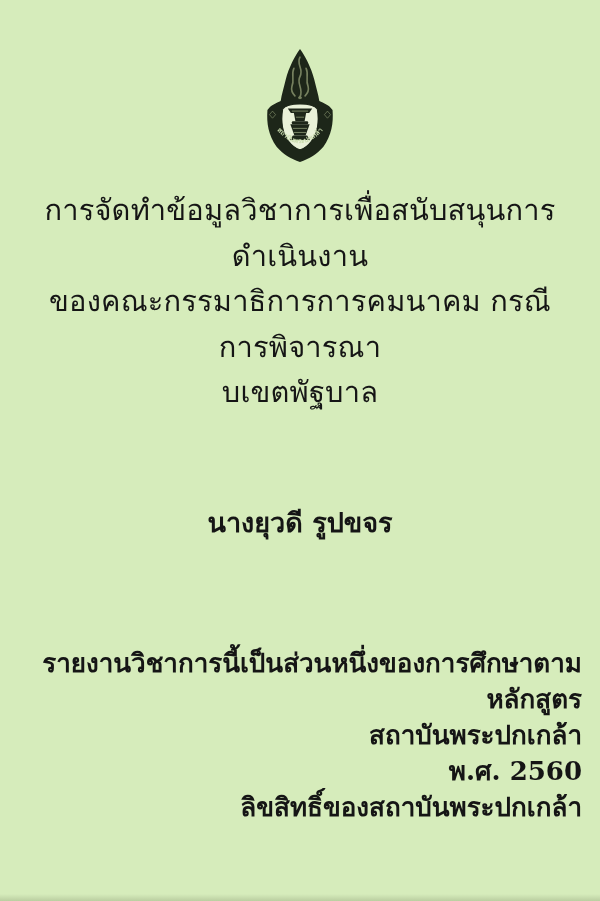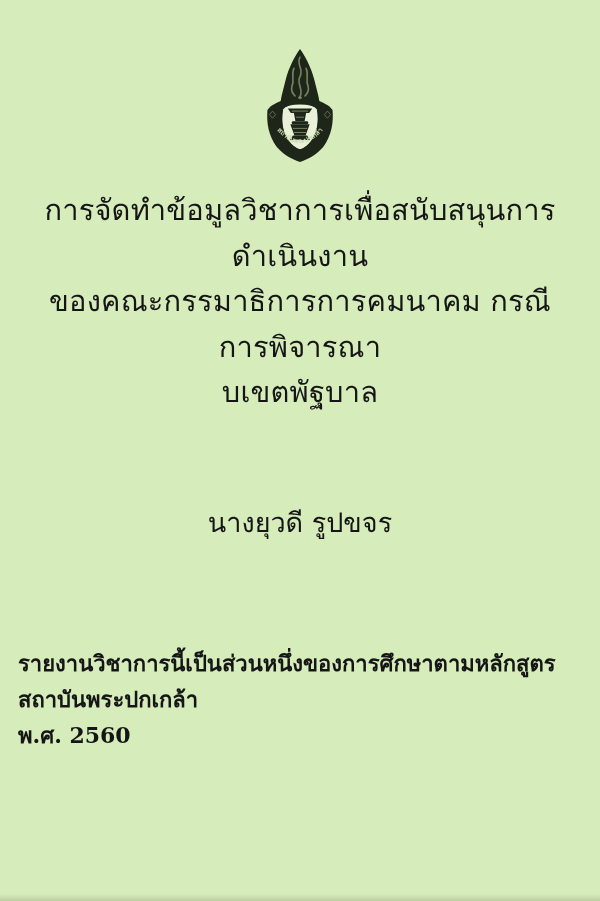--- a/index.html
+++ b/index.html
@@ -30,32 +30,32 @@
     font-size: 29px;
     line-height: 45.5px;
     letter-spacing: 0.2px;
   }
   .author-block {
     position: absolute;
     left: 0;
     right: 0;
     top: 505px;
     text-align: center;
-    font-weight: normal;
+    font-weight: bold;
     font-size: 27px;
     line-height: 36px;
   }
   .footer-block {
     position: absolute;
     left: 18px;
     right: 18px;
     top: 645px;
-    text-align: left;
+    text-align: right;
     font-weight: bold;
-    font-size: 22px;
+    font-size: 26px;
     line-height: 36px;
   }
   .scan-edge-bottom {
     position: absolute;
     left: 0; right: 0; bottom: 0;
     height: 7px;
     background: linear-gradient(to bottom, rgba(0,0,0,0), rgba(60,70,40,0.18));
     pointer-events: none;
   }
 </style>
@@ -127,16 +127,17 @@
     <div>ของคณะกรรมาธิการการคมนาคม กรณีการพิจารณา</div>
     <div>บเขตพัฐบาล</div>
   </div>
 
   <div class="author-block">นางยุวดี รูปขจร</div>
 
   <div class="footer-block">
     <div>รายงานวิชาการนี้เป็นส่วนหนึ่งของการศึกษาตามหลักสูตร</div>
     <div>สถาบันพระปกเกล้า</div>
     <div>พ.ศ. 2560</div>
+    <div>ลิขสิทธิ์ของสถาบันพระปกเกล้า</div>
   </div>
 
   <div class="scan-edge-bottom"></div>
 </div>
 
 </body></html>

